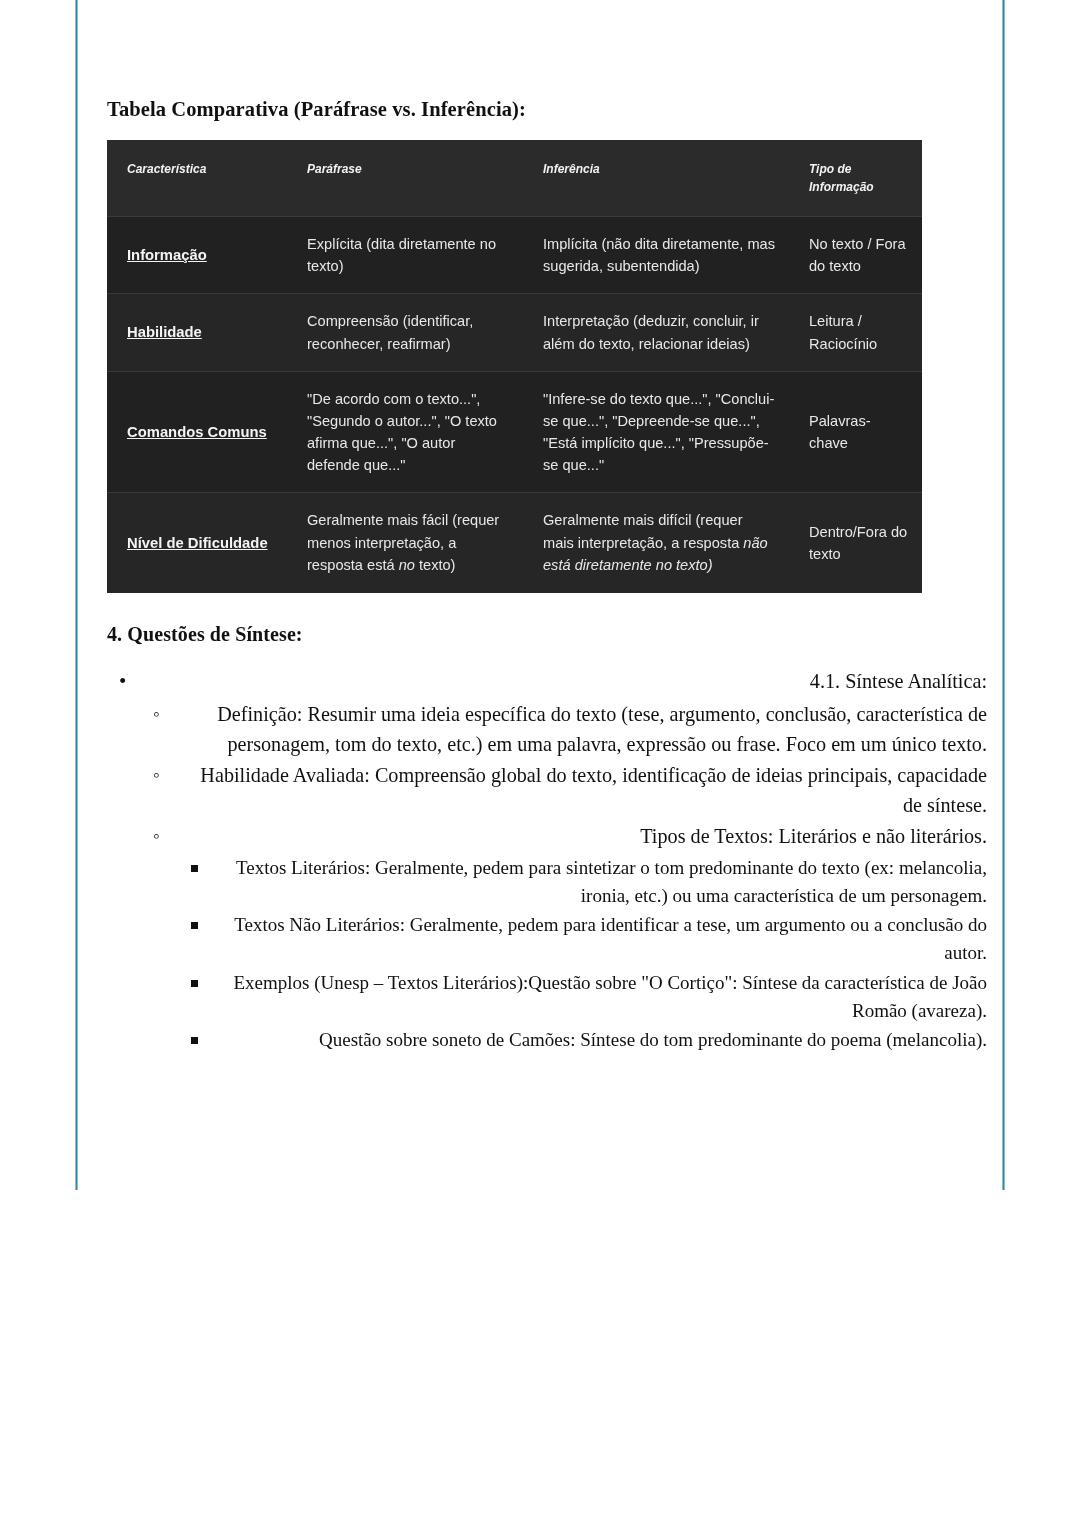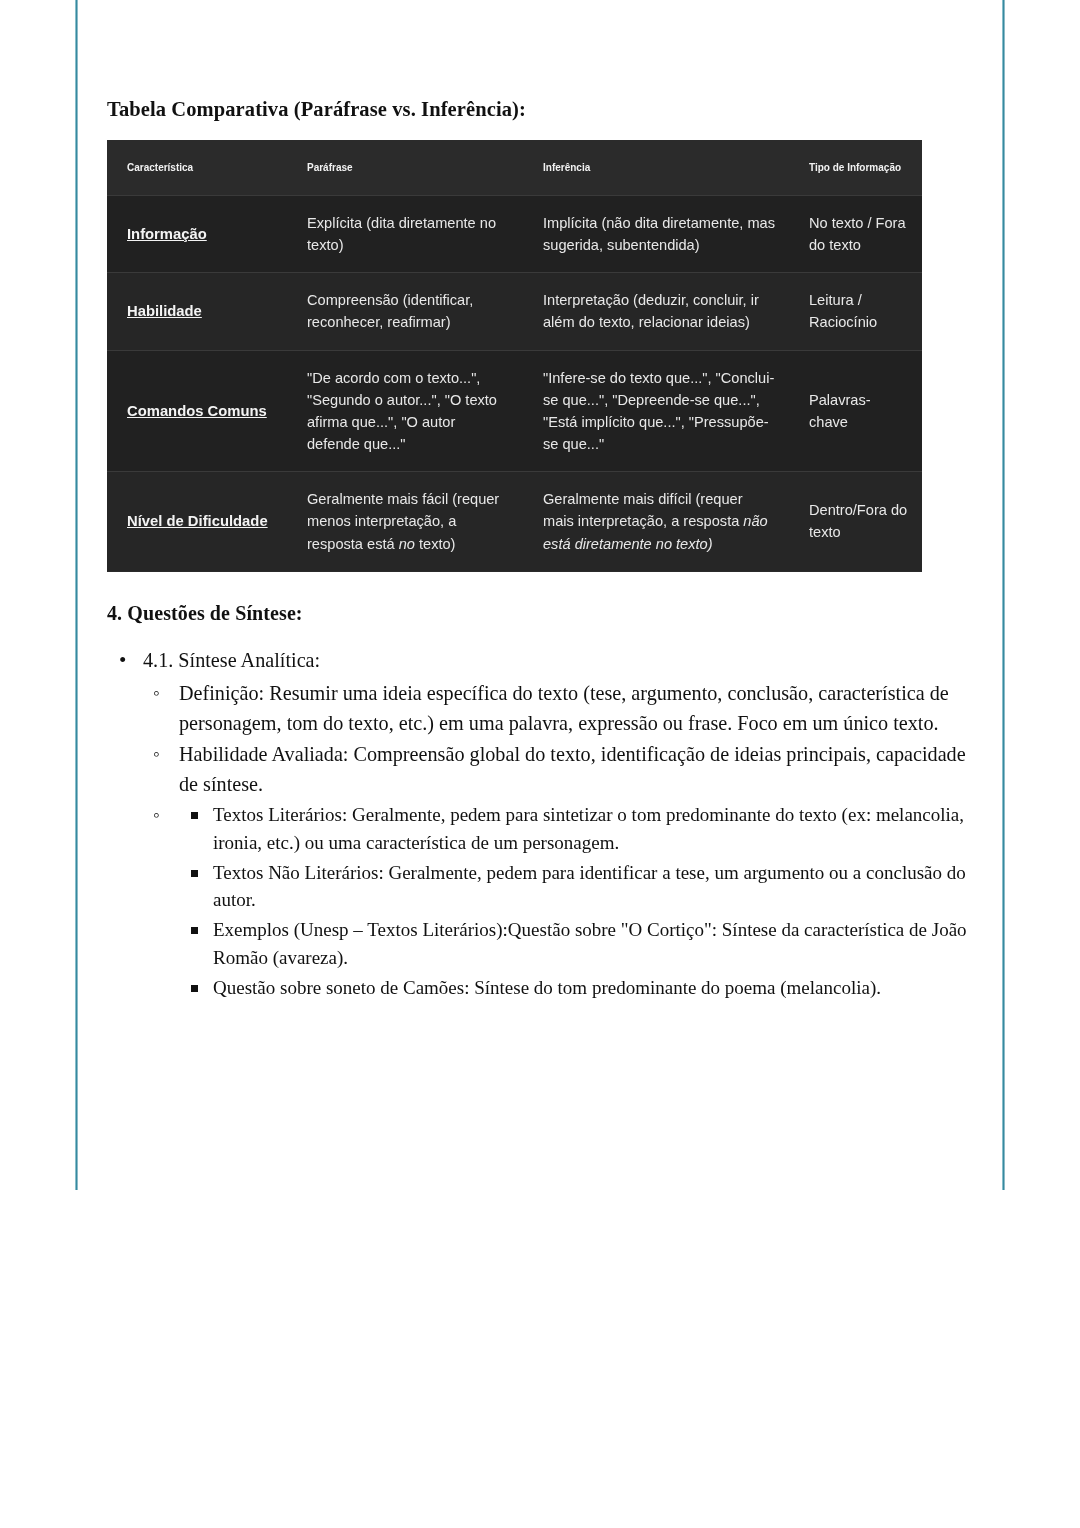--- a/index.html
+++ b/index.html
@@ -72,25 +72,26 @@
     vertical-align: middle;
     padding: 16px 14px 16px 20px;
     text-align: left;
     font-size: 14.6px;
     line-height: 1.52;
     color: #e8e8e8;
   }
   .cmp-table thead th {
     background: #2b2b2b;
     font-weight: bold;
-    font-size: 10px;
+    font-size: 12px;
     color: #f2f2f2;
     padding-top: 20px;
     padding-bottom: 20px;
     vertical-align: top;
+    font-style: italic;
   }
   .cmp-table tbody tr { border-top: 1px solid #3a3a3a; }
   .cmp-table tbody tr:nth-child(odd)  { background: #212121; }
   .cmp-table tbody tr:nth-child(even) { background: #262626; }
   .cmp-table tbody td.rowhead {
     font-weight: bold;
     color: #f4f4f4;
     font-size: 14.8px;
     text-decoration: underline;
   }
@@ -112,21 +113,21 @@
     padding-left: 36px;
     margin-bottom: 16px;
   }
   ul.lv1 > li::before {
     content: "\2022";
     position: absolute;
     left: 12px;
     top: -1px;
     font-size: 21px;
   }
-  ul.lv1 > li.tight { margin-bottom: 4px; }
+  ul.lv1 > li.tight { margin-bottom: 4px; text-align: right; }
 
   ul.lv2 {
     margin-top: 4px;
   }
   ul.lv2 > li {
     font-size: 20.2px;
     padding-left: 36px;
     margin-bottom: 2px;
   }
   ul.lv2 > li::before {
@@ -212,20 +213,21 @@
 
     <h2 class="doc-heading section">4. Questões de Síntese:</h2>
 
     <ul class="lv1">
       <li class="tight">
         <span>4.1. Síntese Analítica:</span>
         <ul class="lv2">
           <li>Definição: Resumir uma ideia específica do texto (tese, argumento, conclusão, característica de personagem, tom do texto, etc.) em uma palavra, expressão ou frase. Foco em um único texto.</li>
           <li>Habilidade Avaliada: Compreensão global do texto, identificação de ideias principais, capacidade de síntese.</li>
           <li>
+            <span>Tipos de Textos: Literários e não literários.</span>
             <ul class="lv3">
               <li>Textos Literários: Geralmente, pedem para sintetizar o tom predominante do texto (ex: melancolia, ironia, etc.) ou uma característica de um personagem.</li>
               <li>Textos Não Literários: Geralmente, pedem para identificar a tese, um argumento ou a conclusão do autor.</li>
               <li>Exemplos (Unesp – Textos Literários):Questão sobre "O Cortiço": Síntese da característica de João Romão (avareza).</li>
               <li>Questão sobre soneto de Camões: Síntese do tom predominante do poema (melancolia).</li>
             </ul>
           </li>
         </ul>
       </li>
     </ul>

